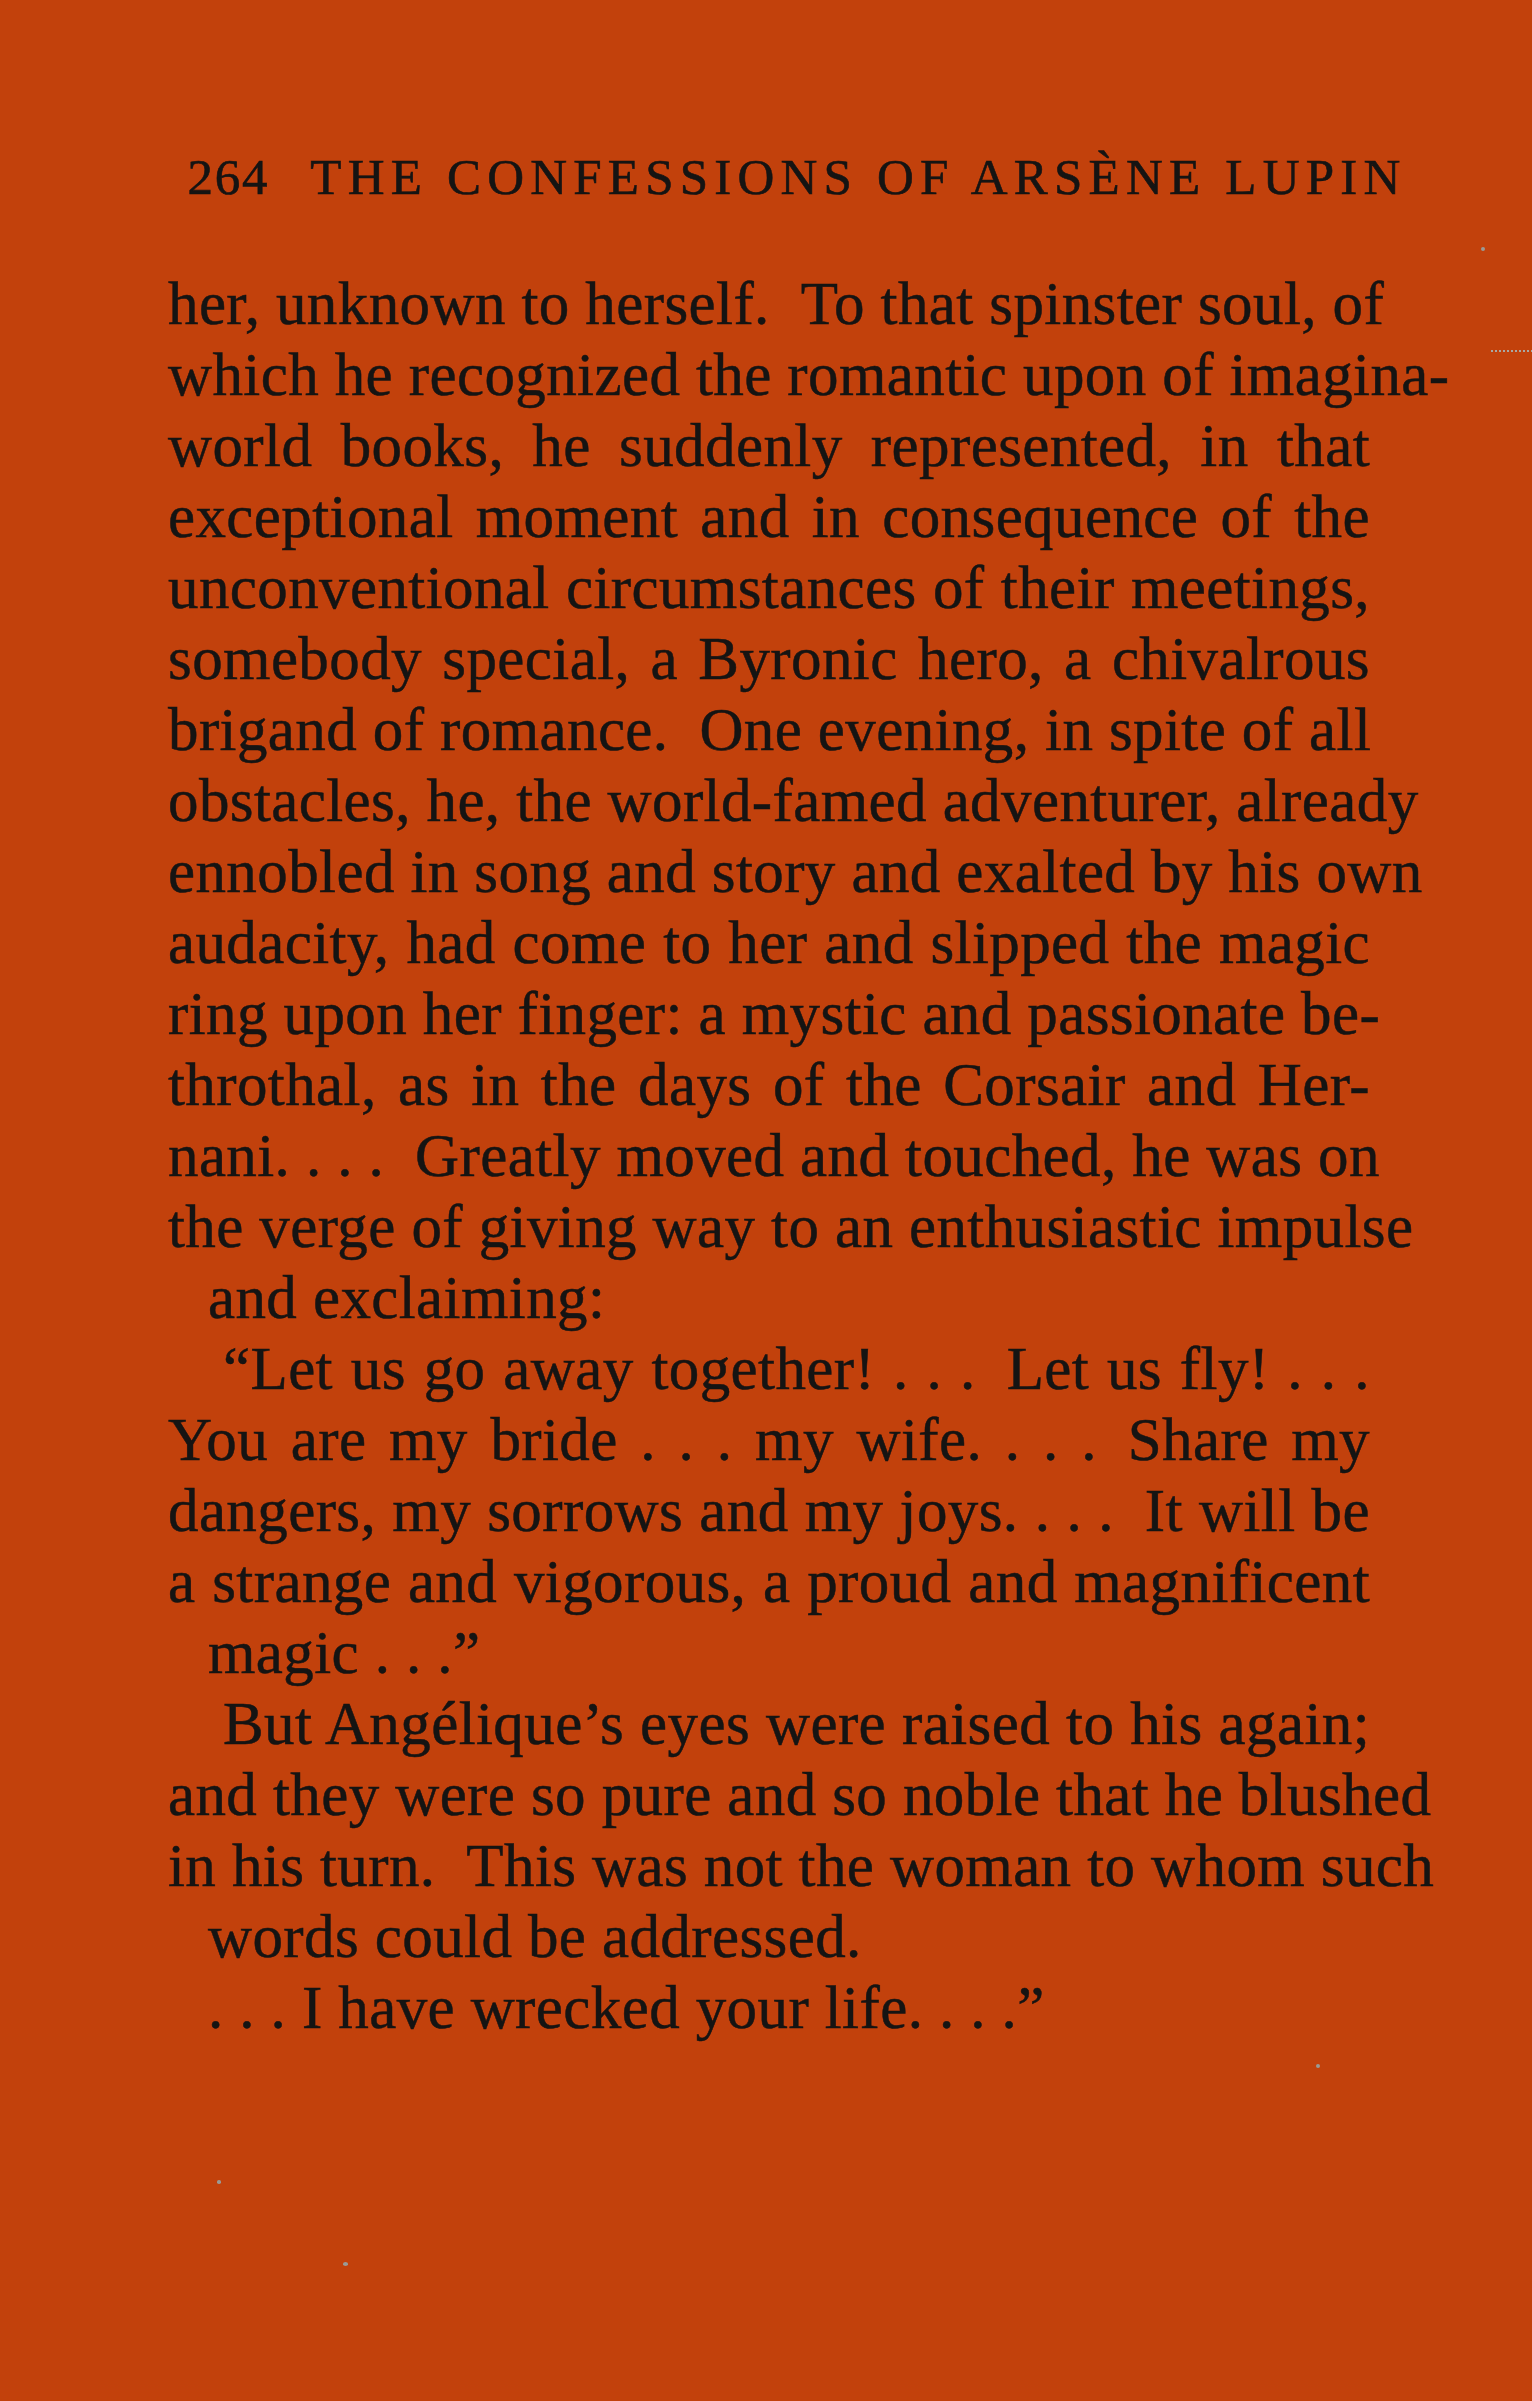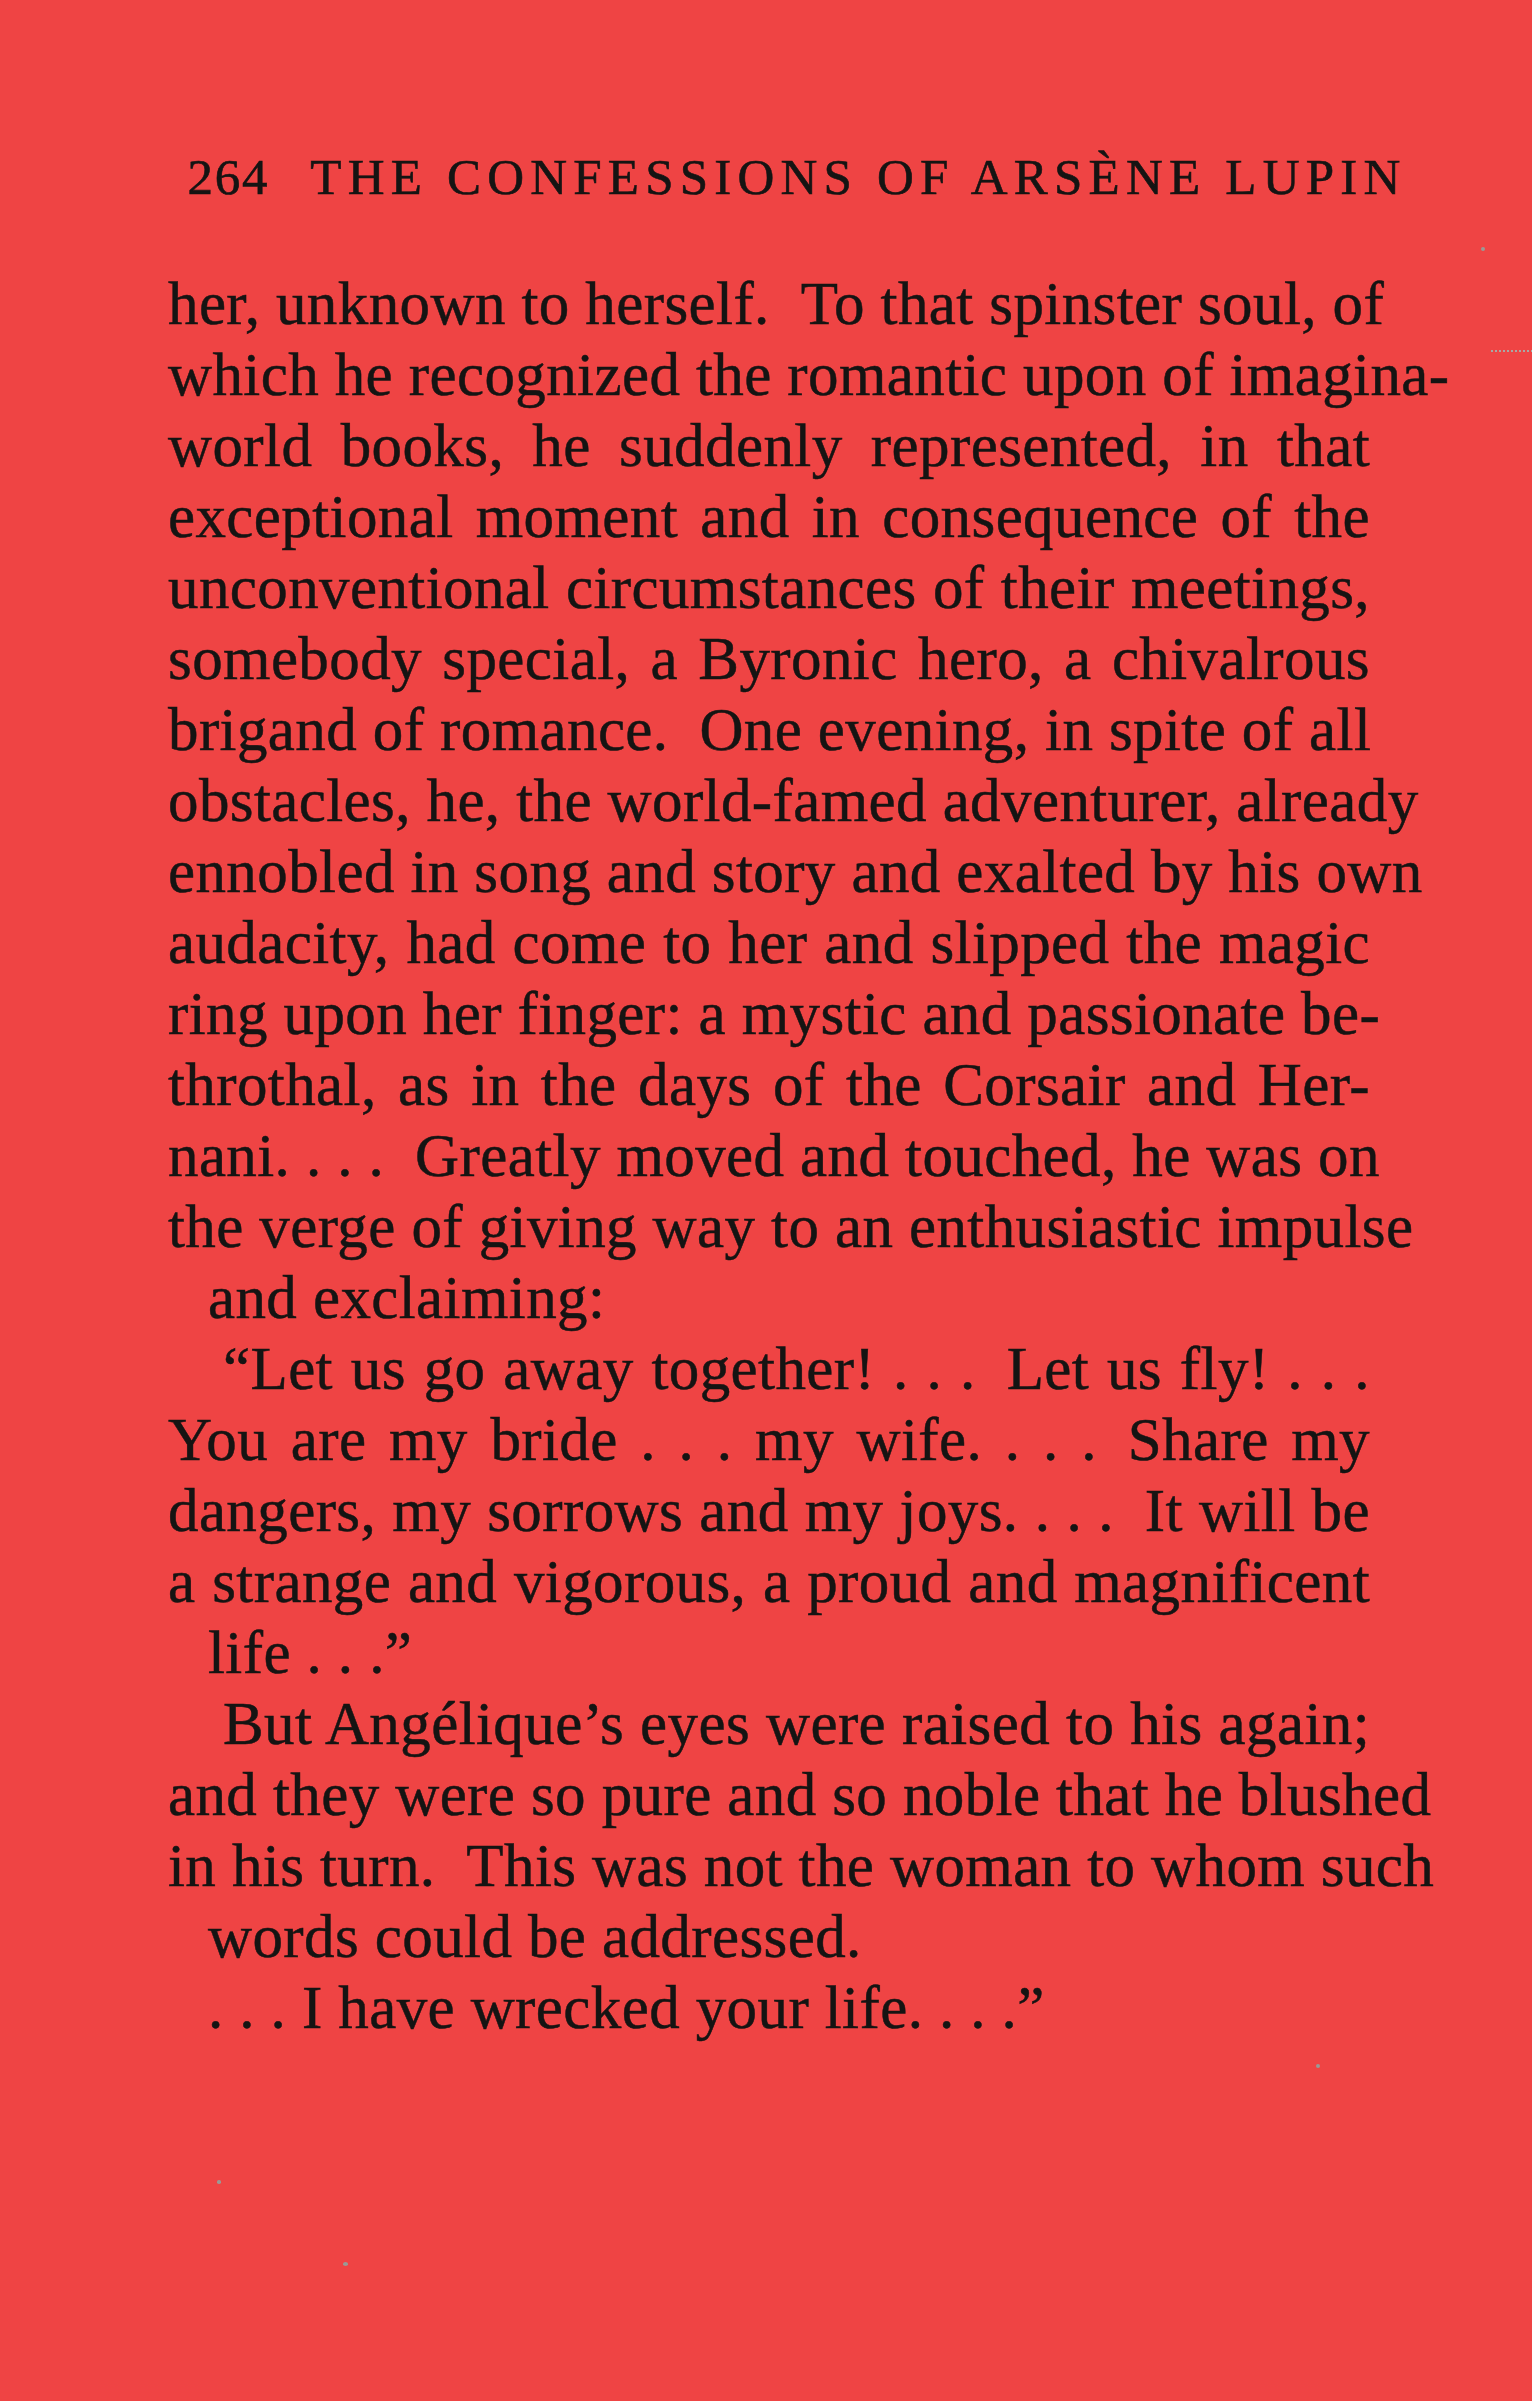--- a/index.html
+++ b/index.html
@@ -1,19 +1,19 @@
 <!DOCTYPE html>
 <html style="font-size:14px"><head>
 <meta charset="utf-8">
 <style>
   html,body{margin:0;padding:0;background:#e8e8e6;}
   .page{
     position:relative;
     width:1533px;height:2401px;
-    background:#ef4444;
+    background:#c2410c;
     box-sizing:border-box;
     padding:148px 163px 0 168px;
     font-family:"Liberation Serif", serif;
     color:#151413;
     overflow:hidden;
   }
   .running-head{
     display:flex;align-items:baseline;
     font-size:51px;line-height:58px;
     letter-spacing:3.5px;
@@ -67,21 +67,21 @@
       <div class="line"><span>audacity, had come to her and slipped the magic</span></div>
       <div class="line"><span>ring upon her finger: a mystic and passionate be-</span></div>
       <div class="line"><span>throthal, as in the days of the </span><span class="it">Corsair</span><span> and </span><span class="it">Her-</span></div>
       <div class="line"><span class="it">nani.</span><span> . . . Greatly moved and touched, he was on</span></div>
       <div class="line"><span>the verge of giving way to an enthusiastic impulse</span></div>
       <div class="line end"><span>and exclaiming:</span></div>
       <div class="line indent"><span>“Let us go away together! . . . Let us fly! . . .</span></div>
       <div class="line"><span>You are my bride . . . my wife. . . . Share my</span></div>
       <div class="line"><span>dangers, my sorrows and my joys. . . . It will be</span></div>
       <div class="line"><span>a strange and vigorous, a proud and magnificent</span></div>
-      <div class="line end"><span>life . . .”</span></div>
+      <div class="line end"><span>magic . . .”</span></div>
       <div class="line indent"><span>But Angélique’s eyes were raised to his again;</span></div>
       <div class="line"><span>and they were so pure and so noble that he blushed</span></div>
       <div class="line"><span>in his turn. This was not the woman to whom such</span></div>
       <div class="line end"><span>words could be addressed.</span></div>
       <div class="line end"><span>. . . I have wrecked your life. . . .”</span></div>
     </main>
 
   <div class="margin-dash"></div>
   <div class="speck" style="left:1481px;top:247px;width:4.4px;height:4.4px;"></div>
   <div class="speck" style="left:1316px;top:2064px;width:4.4px;height:4.4px;"></div>

